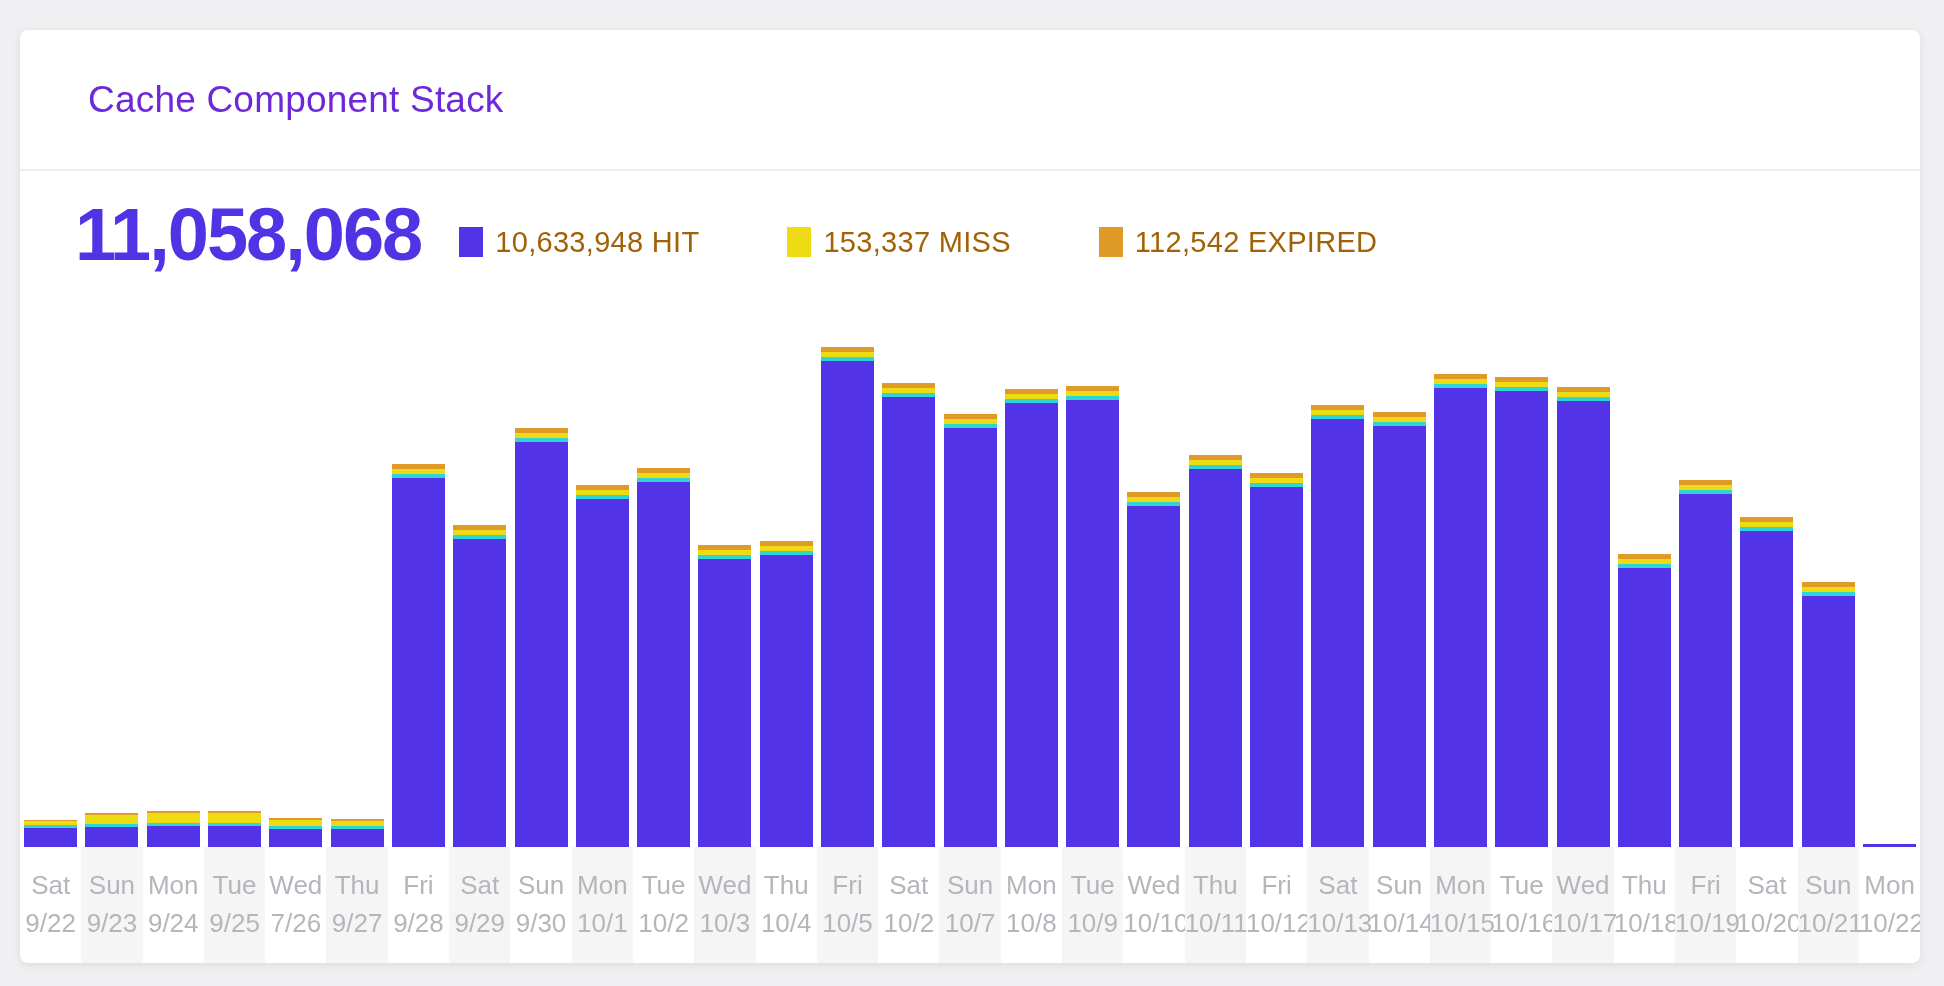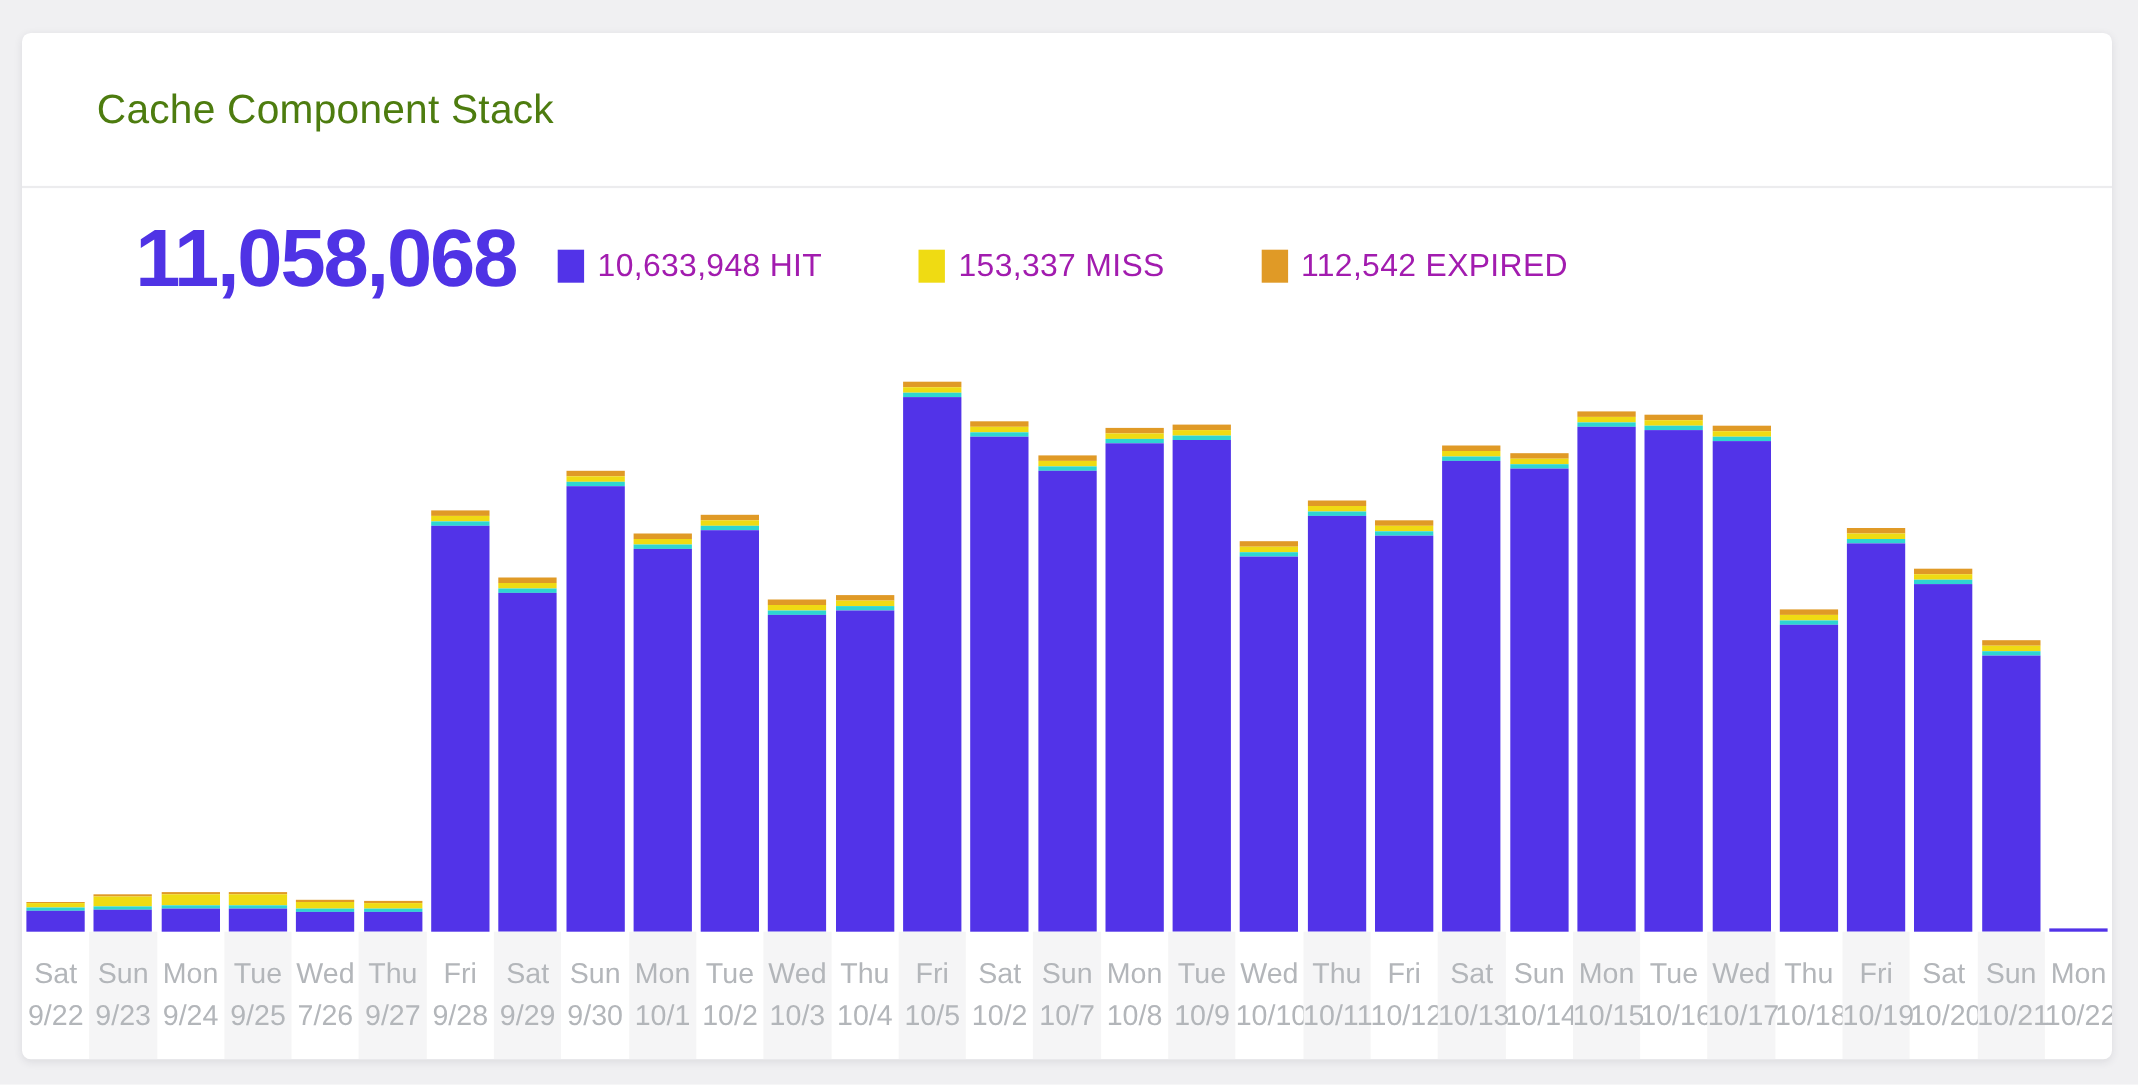--- a/index.html
+++ b/index.html
@@ -16,41 +16,41 @@
     box-shadow:0 2px 8px rgba(40,40,60,0.10);
     overflow:hidden;
   }
   .card-header{
     height:141px;
     border-bottom:2px solid #ececee;
     display:flex;align-items:center;
     padding-left:68px;box-sizing:border-box;
   }
   .card-title{
-    font-size:37px;font-weight:500;color:#4d7c0f;letter-spacing:0.2px;text-align:right;
+    font-size:37px;font-weight:500;color:#6d28d9;letter-spacing:0.2px;text-align:right;
   }
   .summary{
     display:flex;align-items:center;
     height:128px;
-    padding-left:55px;box-sizing:border-box;margin-left:48px;
+    padding-left:55px;box-sizing:border-box;
   }
   .total-number{
     font-size:74px;font-weight:600;color:#4f33e5;letter-spacing:-2px;
     line-height:1;
   }
   .legend{
     display:flex;align-items:center;gap:88px;
     margin-left:38px;margin-top:14px;
   }
   .legend-item{display:flex;align-items:center;cursor:default;}
   .legend-swatch{
     width:24px;height:30px;margin-right:12px;flex:0 0 auto;
   }
   .legend-label{
-    font-size:29px;color:#a21caf;white-space:nowrap;letter-spacing:0.3px;
+    font-size:29px;color:#a16207;white-space:nowrap;letter-spacing:0.3px;
   }
   .chart{
     position:absolute;left:0;right:0;bottom:0;top:270px;
   }
   .bars{
     position:absolute;left:0;right:0;bottom:116px;height:540px;
     display:flex;align-items:flex-end;
   }
   .bar-slot{
     flex:1 1 0;display:flex;justify-content:center;align-items:flex-end;

